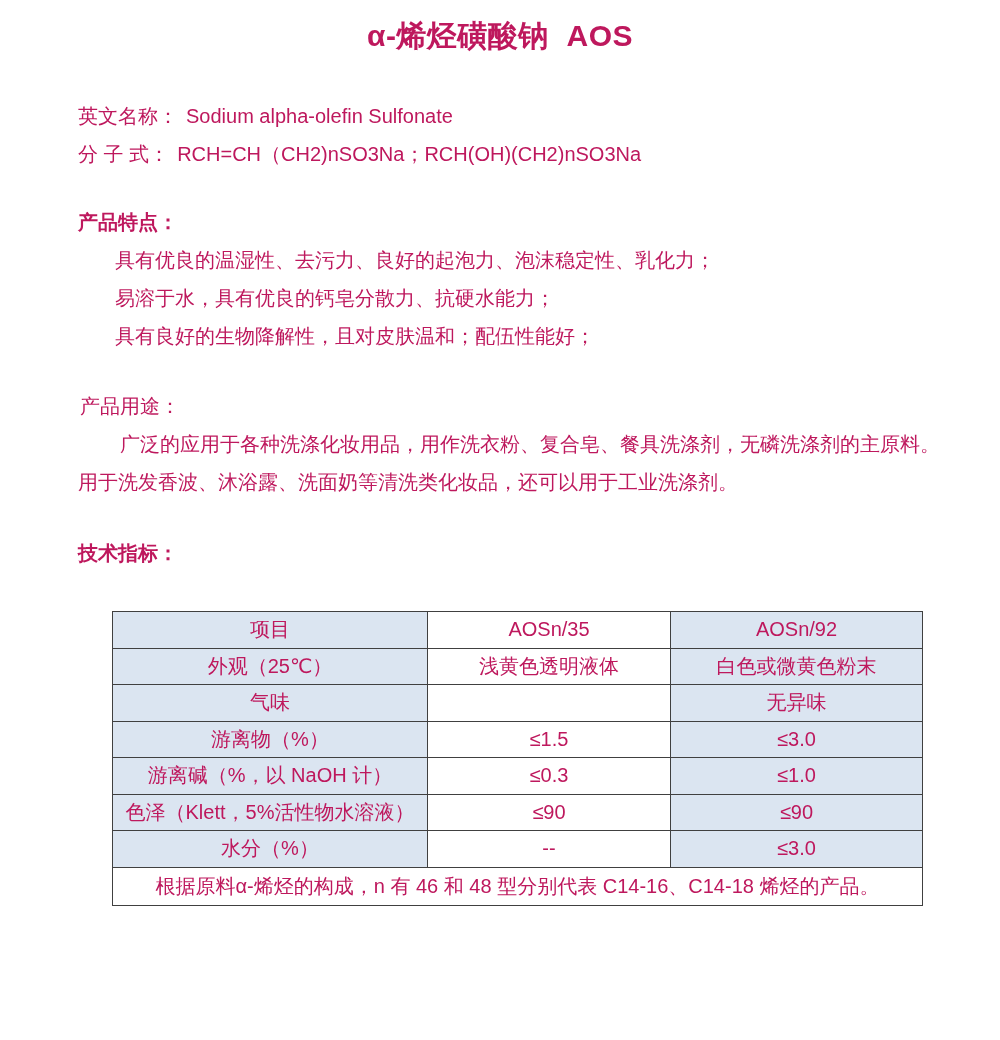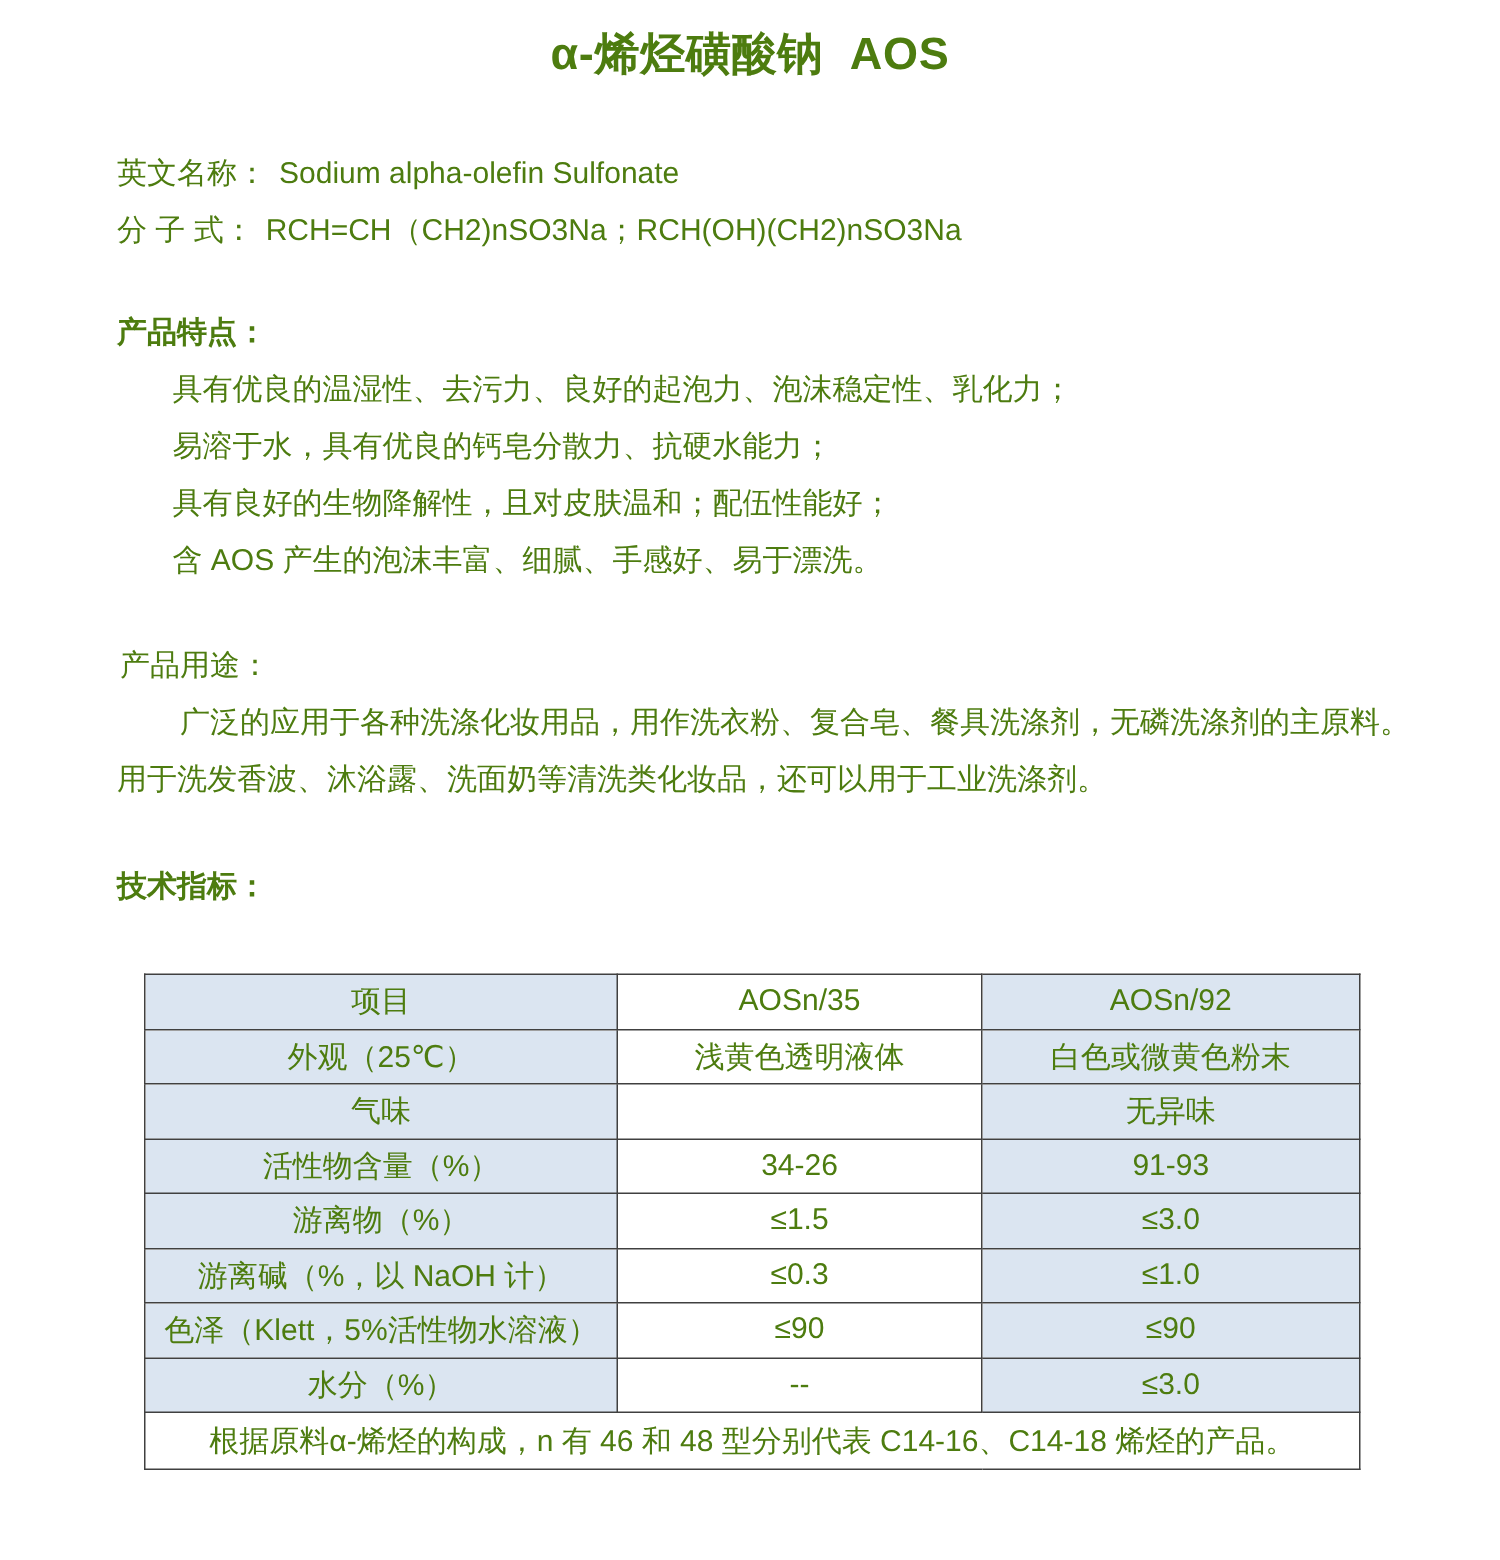--- a/index.html
+++ b/index.html
@@ -1,20 +1,20 @@
 <!DOCTYPE html>
 <html style="--cell-blue: #dbe5f1; --border: #404040;"><head>
 <meta charset="utf-8">
 <style>
   html,body{margin:0;padding:0;background:#ffffff;}
   .page{
     position:relative;
     width:1000px;height:1040px;
     background:#ffffff;
-    color:#4d7c0f;
+    color:#be185d;
     font-family:"Liberation Sans","DejaVu Sans",sans-serif;
     overflow:hidden;
     box-sizing:border-box;
   }
   .title{
     margin:0;
     padding-top:16px;
     text-align:center;
     font-size:30px;
     font-weight:700;
@@ -28,21 +28,21 @@
   .val{margin-left:8px;}
   .features-heading{margin-top:30px;font-size:20px;line-height:38px;font-weight:700;}
   .feature-item{padding-left:37px;font-size:20px;line-height:38px;}
   .uses-heading{margin-top:32px;margin-left:2px;font-size:20px;line-height:38px;font-weight:400;}
   .uses-line{font-size:20px;line-height:38px;}
   .uses-line.first{text-indent:2em;text-align:right;}
   .specs-heading{margin-top:33px;font-size:20px;line-height:38px;font-weight:700;}
   table.specs{
     border-collapse:collapse;
     margin-top:39px;
-    margin-left:18px;
+    margin-left:34px;
     table-layout:fixed;
   }
   table.specs col.c1{width:315px;}
   table.specs col.c2{width:243px;}
   table.specs col.c3{width:252px;}
   table.specs th, table.specs td{
     border:1.5px solid var(--border,#404040);
     font-size:20px;
     font-weight:400;
     text-align:center;
@@ -78,21 +78,20 @@
       <div class="line">
         <span class="lbl">分 子 式：</span><span class="val">RCH=CH（CH2)nSO3Na；RCH(OH)(CH2)nSO3Na</span>
       </div>
     </div>
 
     <div class="features-heading">产品特点：</div>
     <div>
       <div class="feature-item">具有优良的温湿性、去污力、良好的起泡力、泡沫稳定性、乳化力；</div>
       <div class="feature-item">易溶于水，具有优良的钙皂分散力、抗硬水能力；</div>
       <div class="feature-item">具有良好的生物降解性，且对皮肤温和；配伍性能好；</div>
-      <div class="feature-item">含 AOS 产生的泡沫丰富、细腻、手感好、易于漂洗。</div>
     </div>
 
     <div class="uses-heading">产品用途：</div>
     <div>
       <div class="uses-line first">广泛的应用于各种洗涤化妆用品，用作洗衣粉、复合皂、餐具洗涤剂，无磷洗涤剂的主原料。</div>
       <div class="uses-line">用于洗发香波、沐浴露、洗面奶等清洗类化妆品，还可以用于工业洗涤剂。</div>
     </div>
 
     <div class="specs-heading">技术指标：</div>
 
@@ -114,25 +113,20 @@
           <td class="c-b">外观（25℃）</td>
           <td class="c-w">浅黄色透明液体</td>
           <td class="c-b">白色或微黄色粉末</td>
         </tr>
         <tr>
           <td class="c-b">气味</td>
           <td class="c-w"></td>
           <td class="c-b">无异味</td>
         </tr>
         <tr>
-          <td class="c-b">活性物含量（%）</td>
-          <td class="c-w">34-26</td>
-          <td class="c-b">91-93</td>
-        </tr>
-        <tr>
           <td class="c-b">游离物（%）</td>
           <td class="c-w">≤1.5</td>
           <td class="c-b">≤3.0</td>
         </tr>
         <tr>
           <td class="c-b">游离碱（%，以 NaOH 计）</td>
           <td class="c-w">≤0.3</td>
           <td class="c-b">≤1.0</td>
         </tr>
         <tr>

